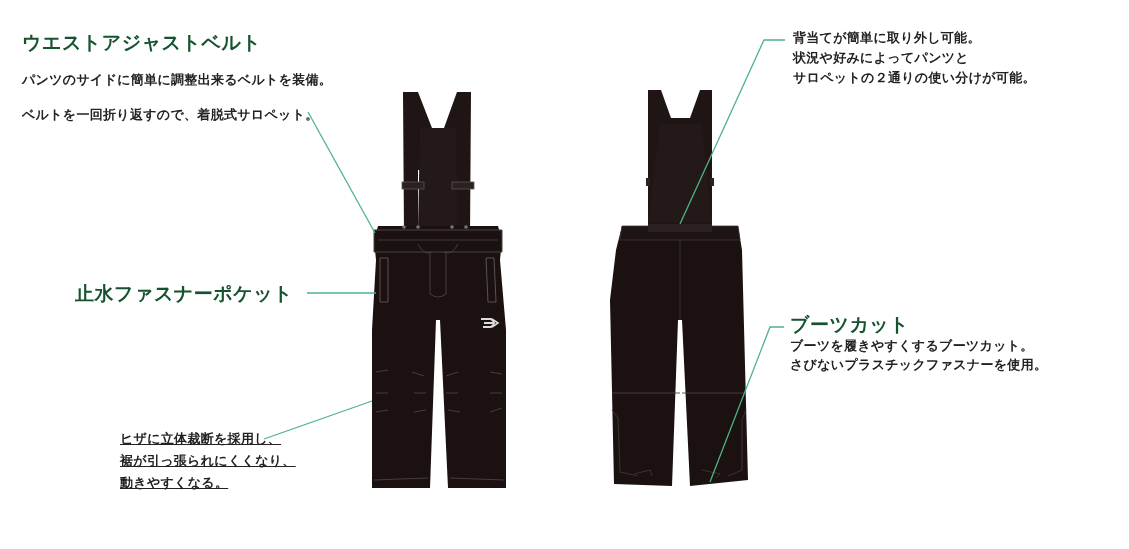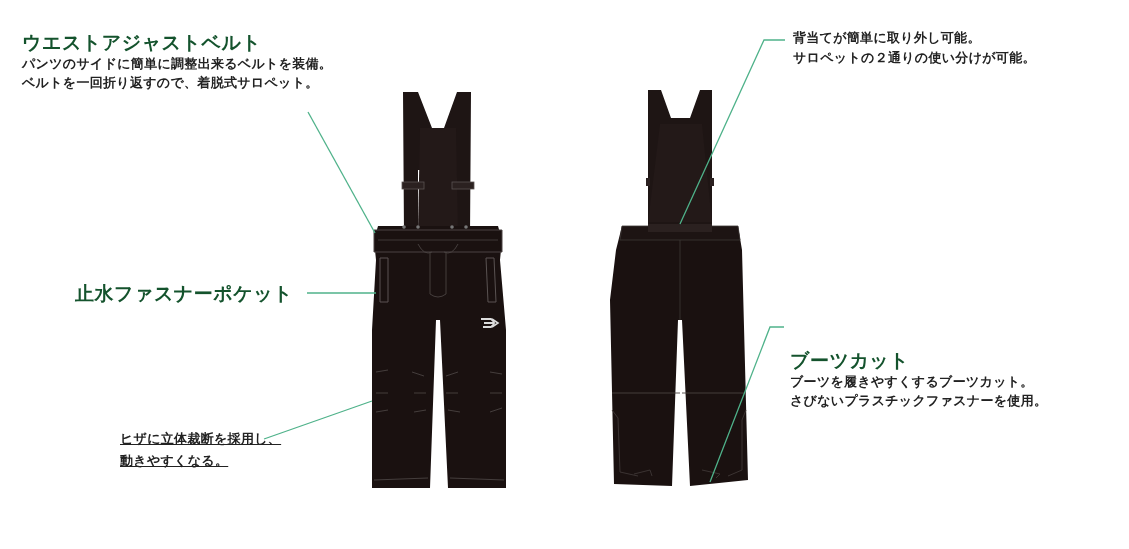--- a/index.html
+++ b/index.html
@@ -2,25 +2,25 @@
 <html><head>
 <meta charset="utf-8">
 <style>
   html, body { margin: 0; padding: 0; background: #ffffff; }
   body { width: 1129px; height: 549px; position: relative; overflow: hidden;
          font-family: "DejaVu Sans", "Liberation Sans", sans-serif; color: #1a1a1a; }
   .callout { position: absolute; }
   .callout .title { font-weight: bold; font-size: 19px; line-height: 24px; letter-spacing: 0.5px; white-space: nowrap; color: #14532d; }
   .callout .desc { font-weight: bold; font-size: 13px; line-height: 19px; white-space: nowrap; color: #222; letter-spacing: 0.3px; }
   #c-waist { left: 22px; top: 30px; }
-  #c-waist .desc { font-size: 13px; }
+  #c-waist .desc { font-size: 13px; margin-top: 16px; }
   #c-detach { left: 793px; top: 28px; }
   #c-detach .desc { line-height: 20px; }
   #c-pocket { left: 75px; top: 281px; text-align: center; }
-  #c-boot { left: 790px; top: 312px; margin-top: 36px; }
+  #c-boot { left: 790px; top: 312px; }
   #c-knee { left: 120px; top: 428px; }
   #c-knee .desc { line-height: 22px; text-decoration: underline; }
   svg.art { position: absolute; left: 0; top: 0; }
 </style>
 </head>
 <body>
 
 <svg class="art" width="1129" height="549" viewBox="0 0 1129 549">
 
   <g>
@@ -92,29 +92,31 @@
 </svg>
 
 <div class="callout" id="c-waist">
   <div class="title">ウエストアジャストベルト</div>
   <div class="desc">パンツのサイドに簡単に調整出来るベルトを装備。</div>
   <div class="desc">ベルトを一回折り返すので、着脱式サロペット。</div>
 </div>
 
 <div class="callout" id="c-detach">
   <div class="desc">背当てが簡単に取り外し可能。</div>
+  <div class="desc">状況や好みによってパンツと</div>
   <div class="desc">サロペットの２通りの使い分けが可能。</div>
 </div>
 
 <div class="callout" id="c-pocket">
   <div class="title">止水ファスナーポケット</div>
 </div>
 
 <div class="callout" id="c-boot">
   <div class="title">ブーツカット</div>
   <div class="desc">ブーツを履きやすくするブーツカット。</div>
   <div class="desc">さびないプラスチックファスナーを使用。</div>
 </div>
 
 <div class="callout" id="c-knee">
   <div class="desc">ヒザに立体裁断を採用し、</div>
+  <div class="desc">裾が引っ張られにくくなり、</div>
   <div class="desc">動きやすくなる。</div>
 </div>
 
 </body></html>

